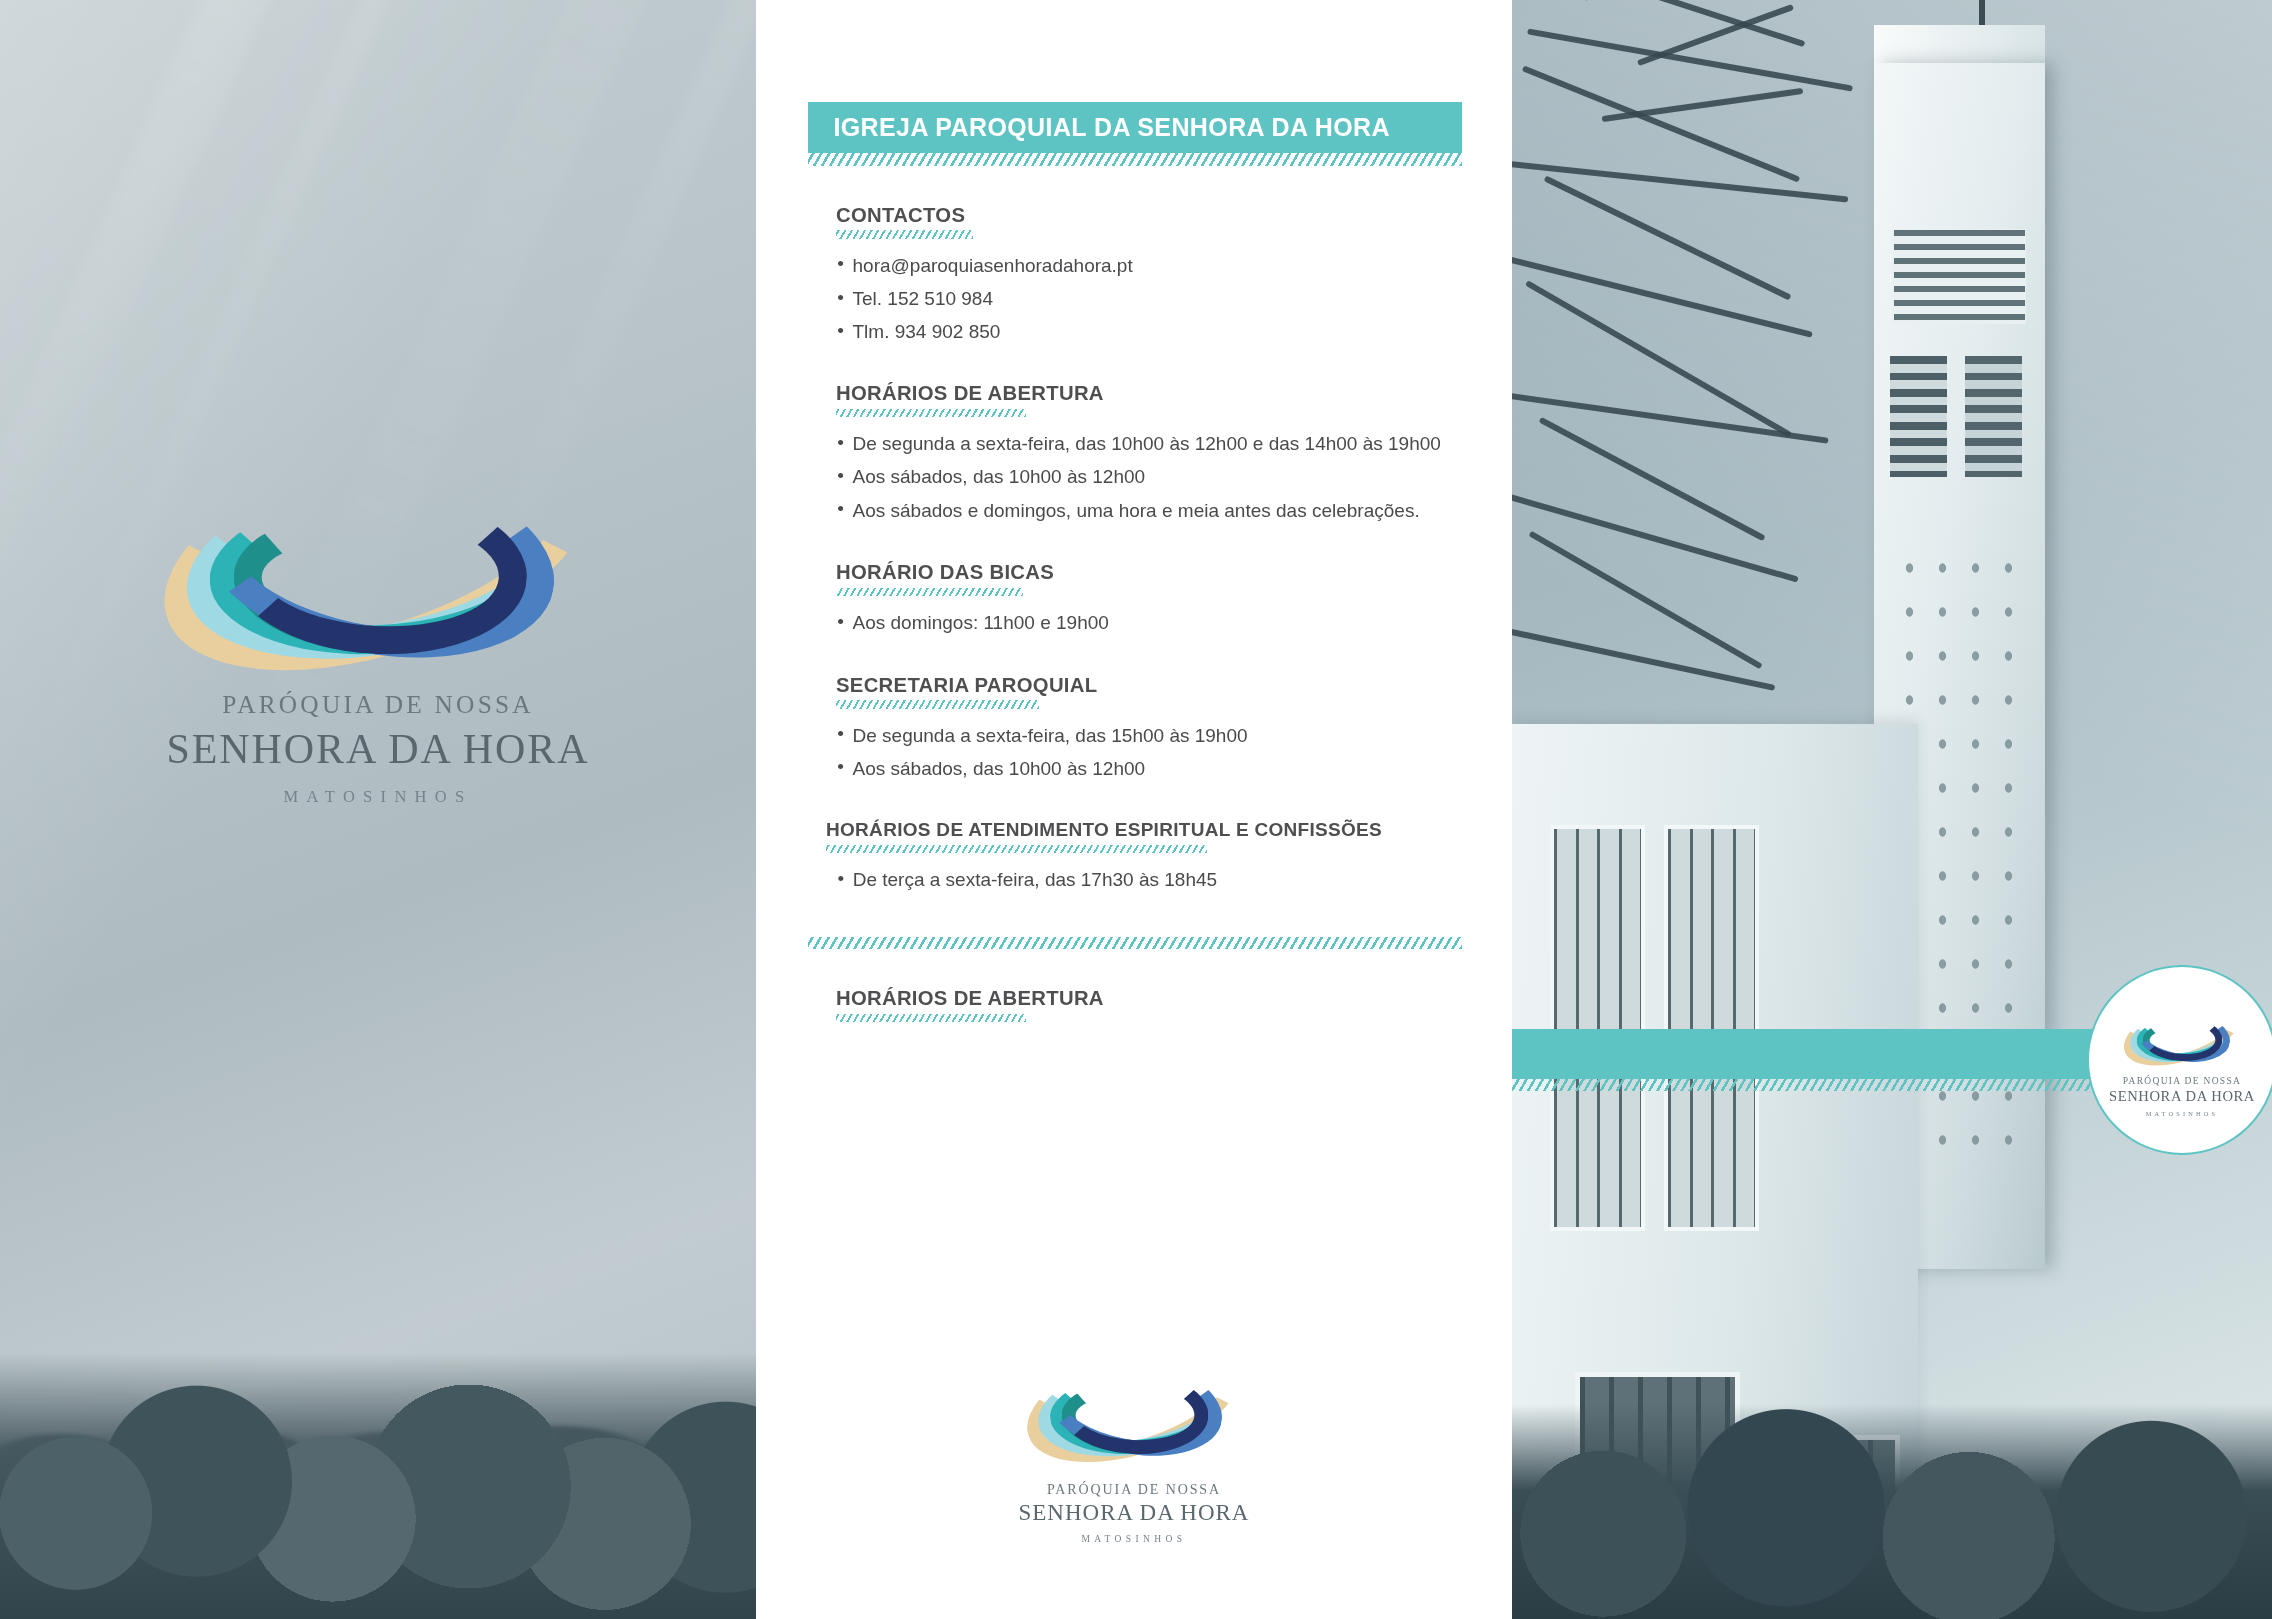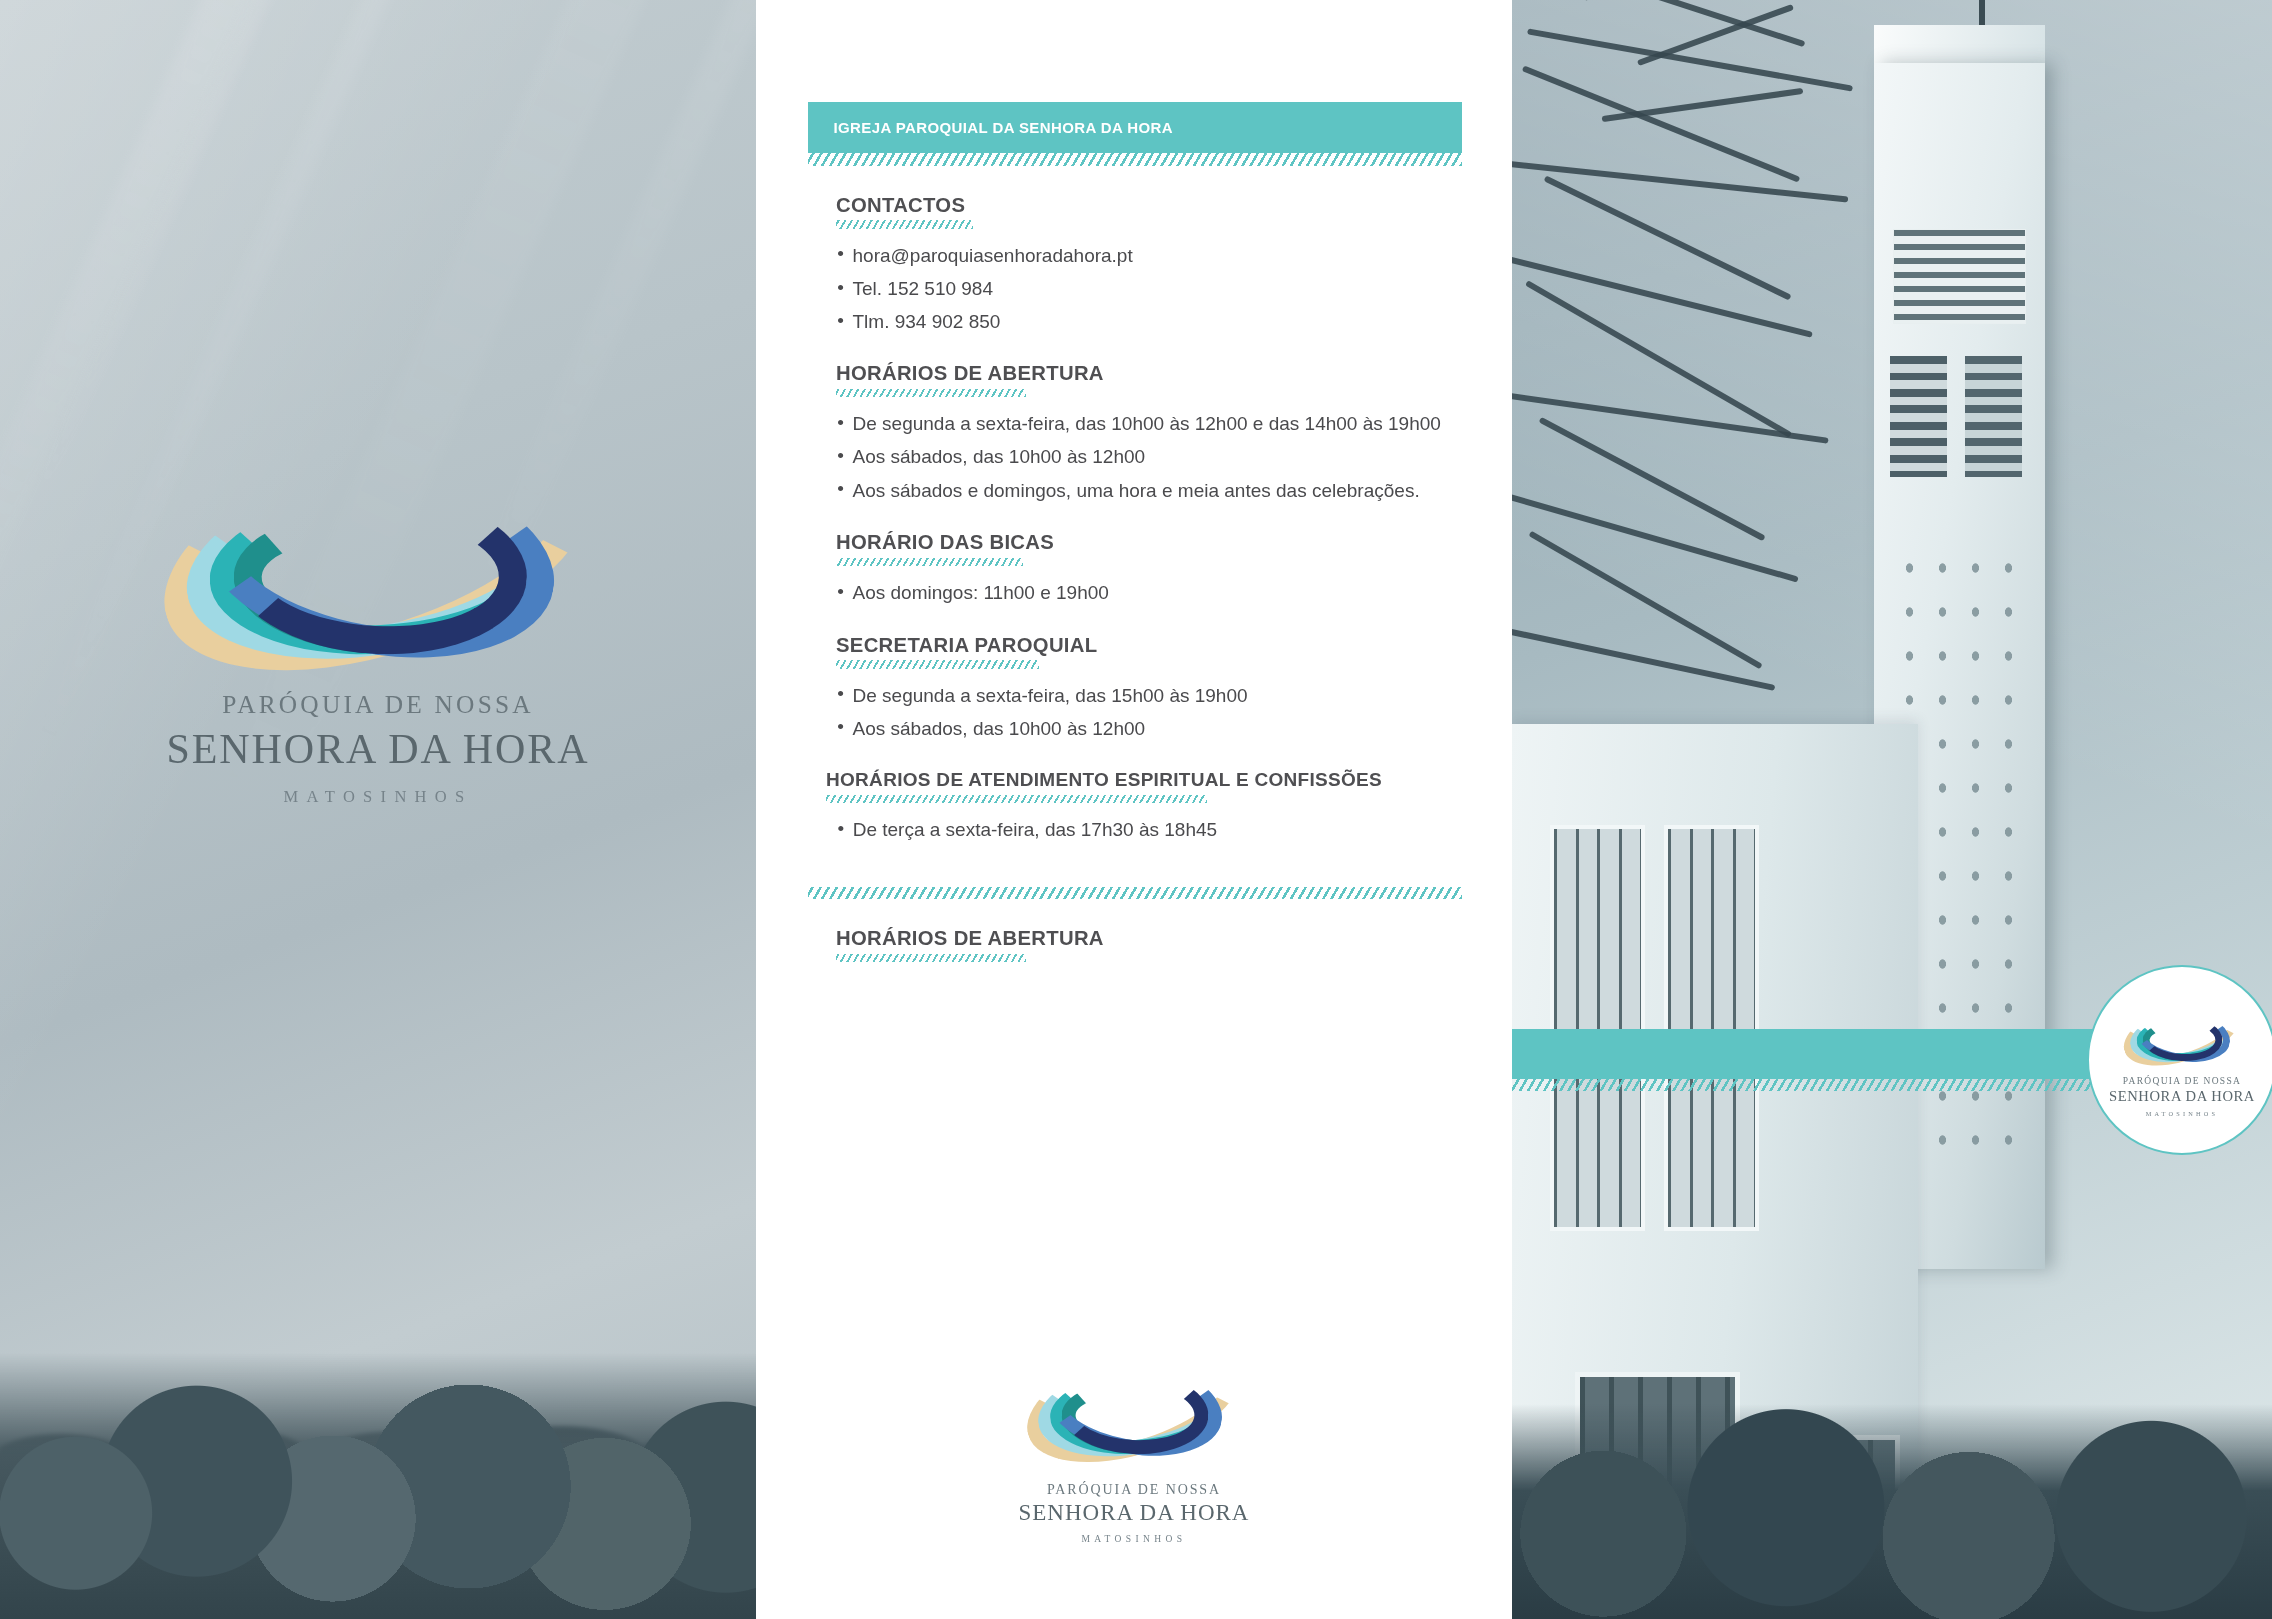--- a/index.html
+++ b/index.html
@@ -101,42 +101,42 @@
   .sec-banner {
     position: relative;
     background: #5ec4c3;
     height: 51px;
     display: flex; align-items: center;
     padding-left: 25.4px;
     margin-top: 0;
   }
   .sec-banner .title {
     color: #ffffff;
-    font-size: 15px;
+    font-size: 25px;
     font-weight: bold;
     letter-spacing: 0.4px;
   }
   .hatch {
     height: 12.7px;
     background-image: repeating-linear-gradient(
       -60deg,
       #5ec4c3 0px, #5ec4c3 2.5px,
       rgba(255,255,255,0) 2.5px, rgba(255,255,255,0) 7px
     );
   }
   .hatch-thin {
     height: 8.3px; width: 171px; margin-top: 3.8px;
     background-image: repeating-linear-gradient(
       -60deg,
       #5ec4c3 0px, #5ec4c3 1.9px,
       rgba(255,255,255,0) 1.9px, rgba(255,255,255,0) 5.7px
     );
   }
 
-  .block { margin-top: 28px; padding-left: 28px; }
+  .block { margin-top: 38px; padding-left: 28px; }
   .block h3 {
     color: #4f4f52;
     font-size: 20.3px;
     font-weight: bold;
     letter-spacing: 0.3px;
   }
   .block ul { list-style: none; margin-top: 14px; }
   .block li {
     position: relative;
     color: #4a4a4d;

